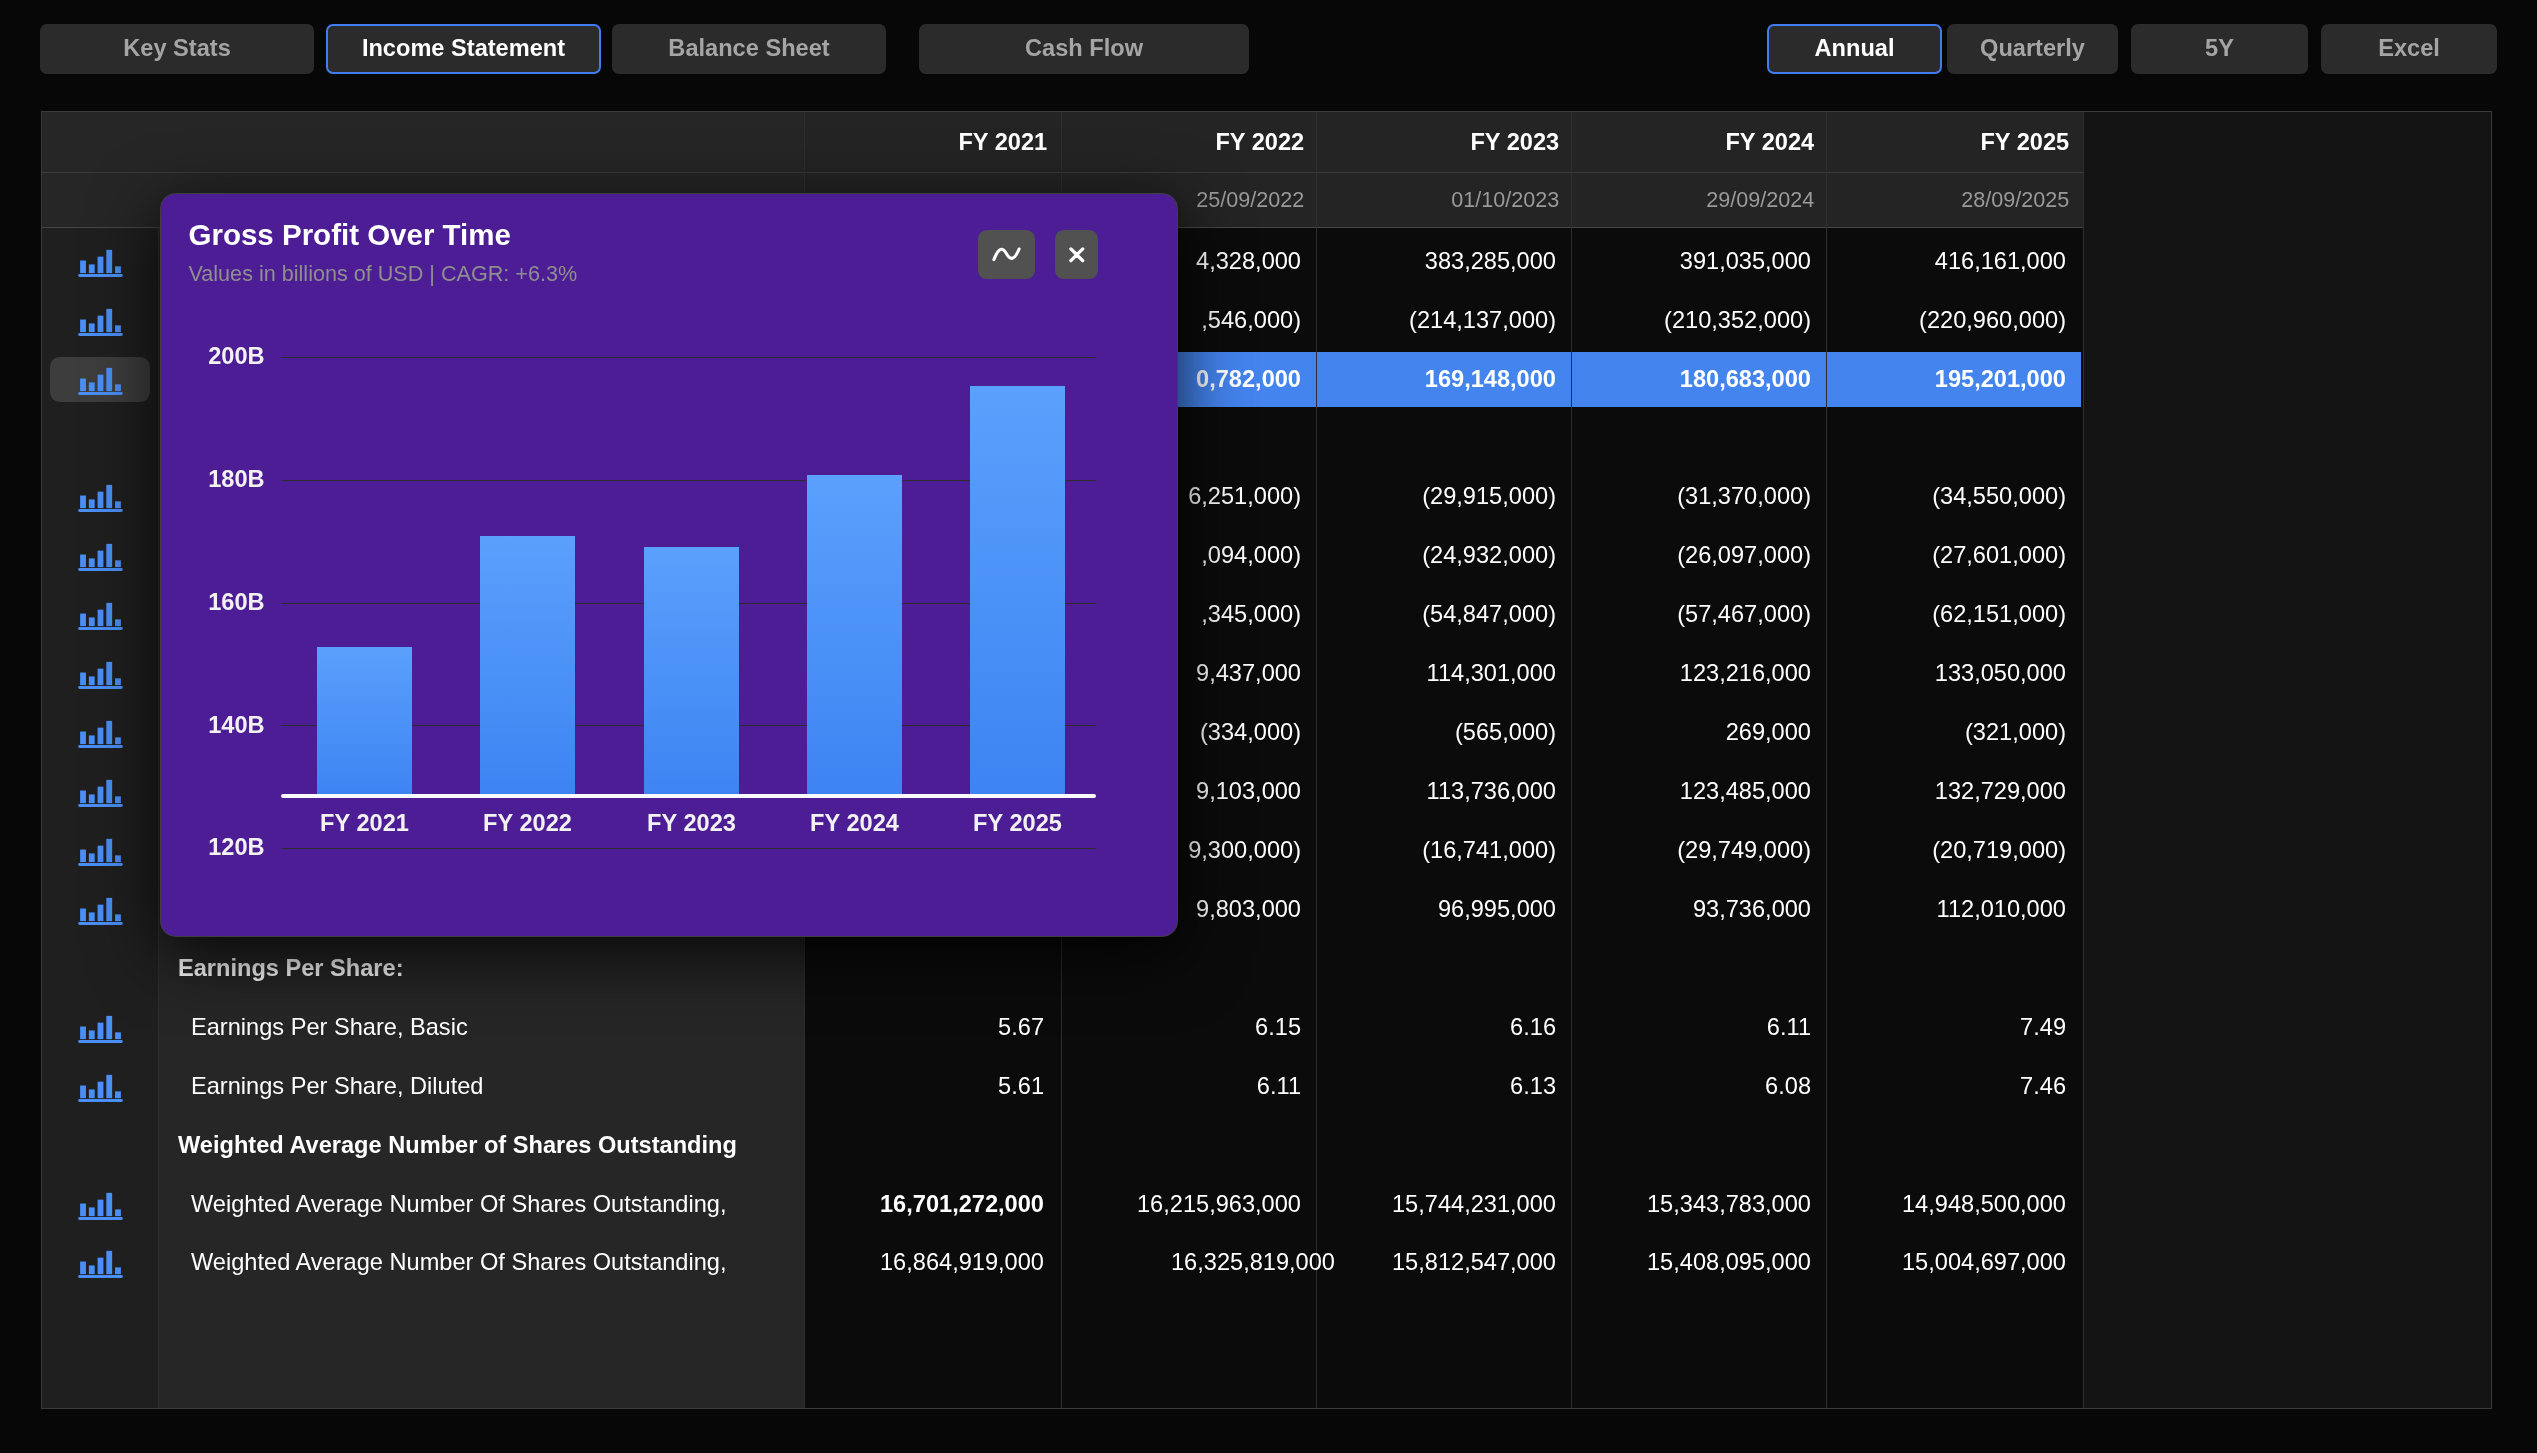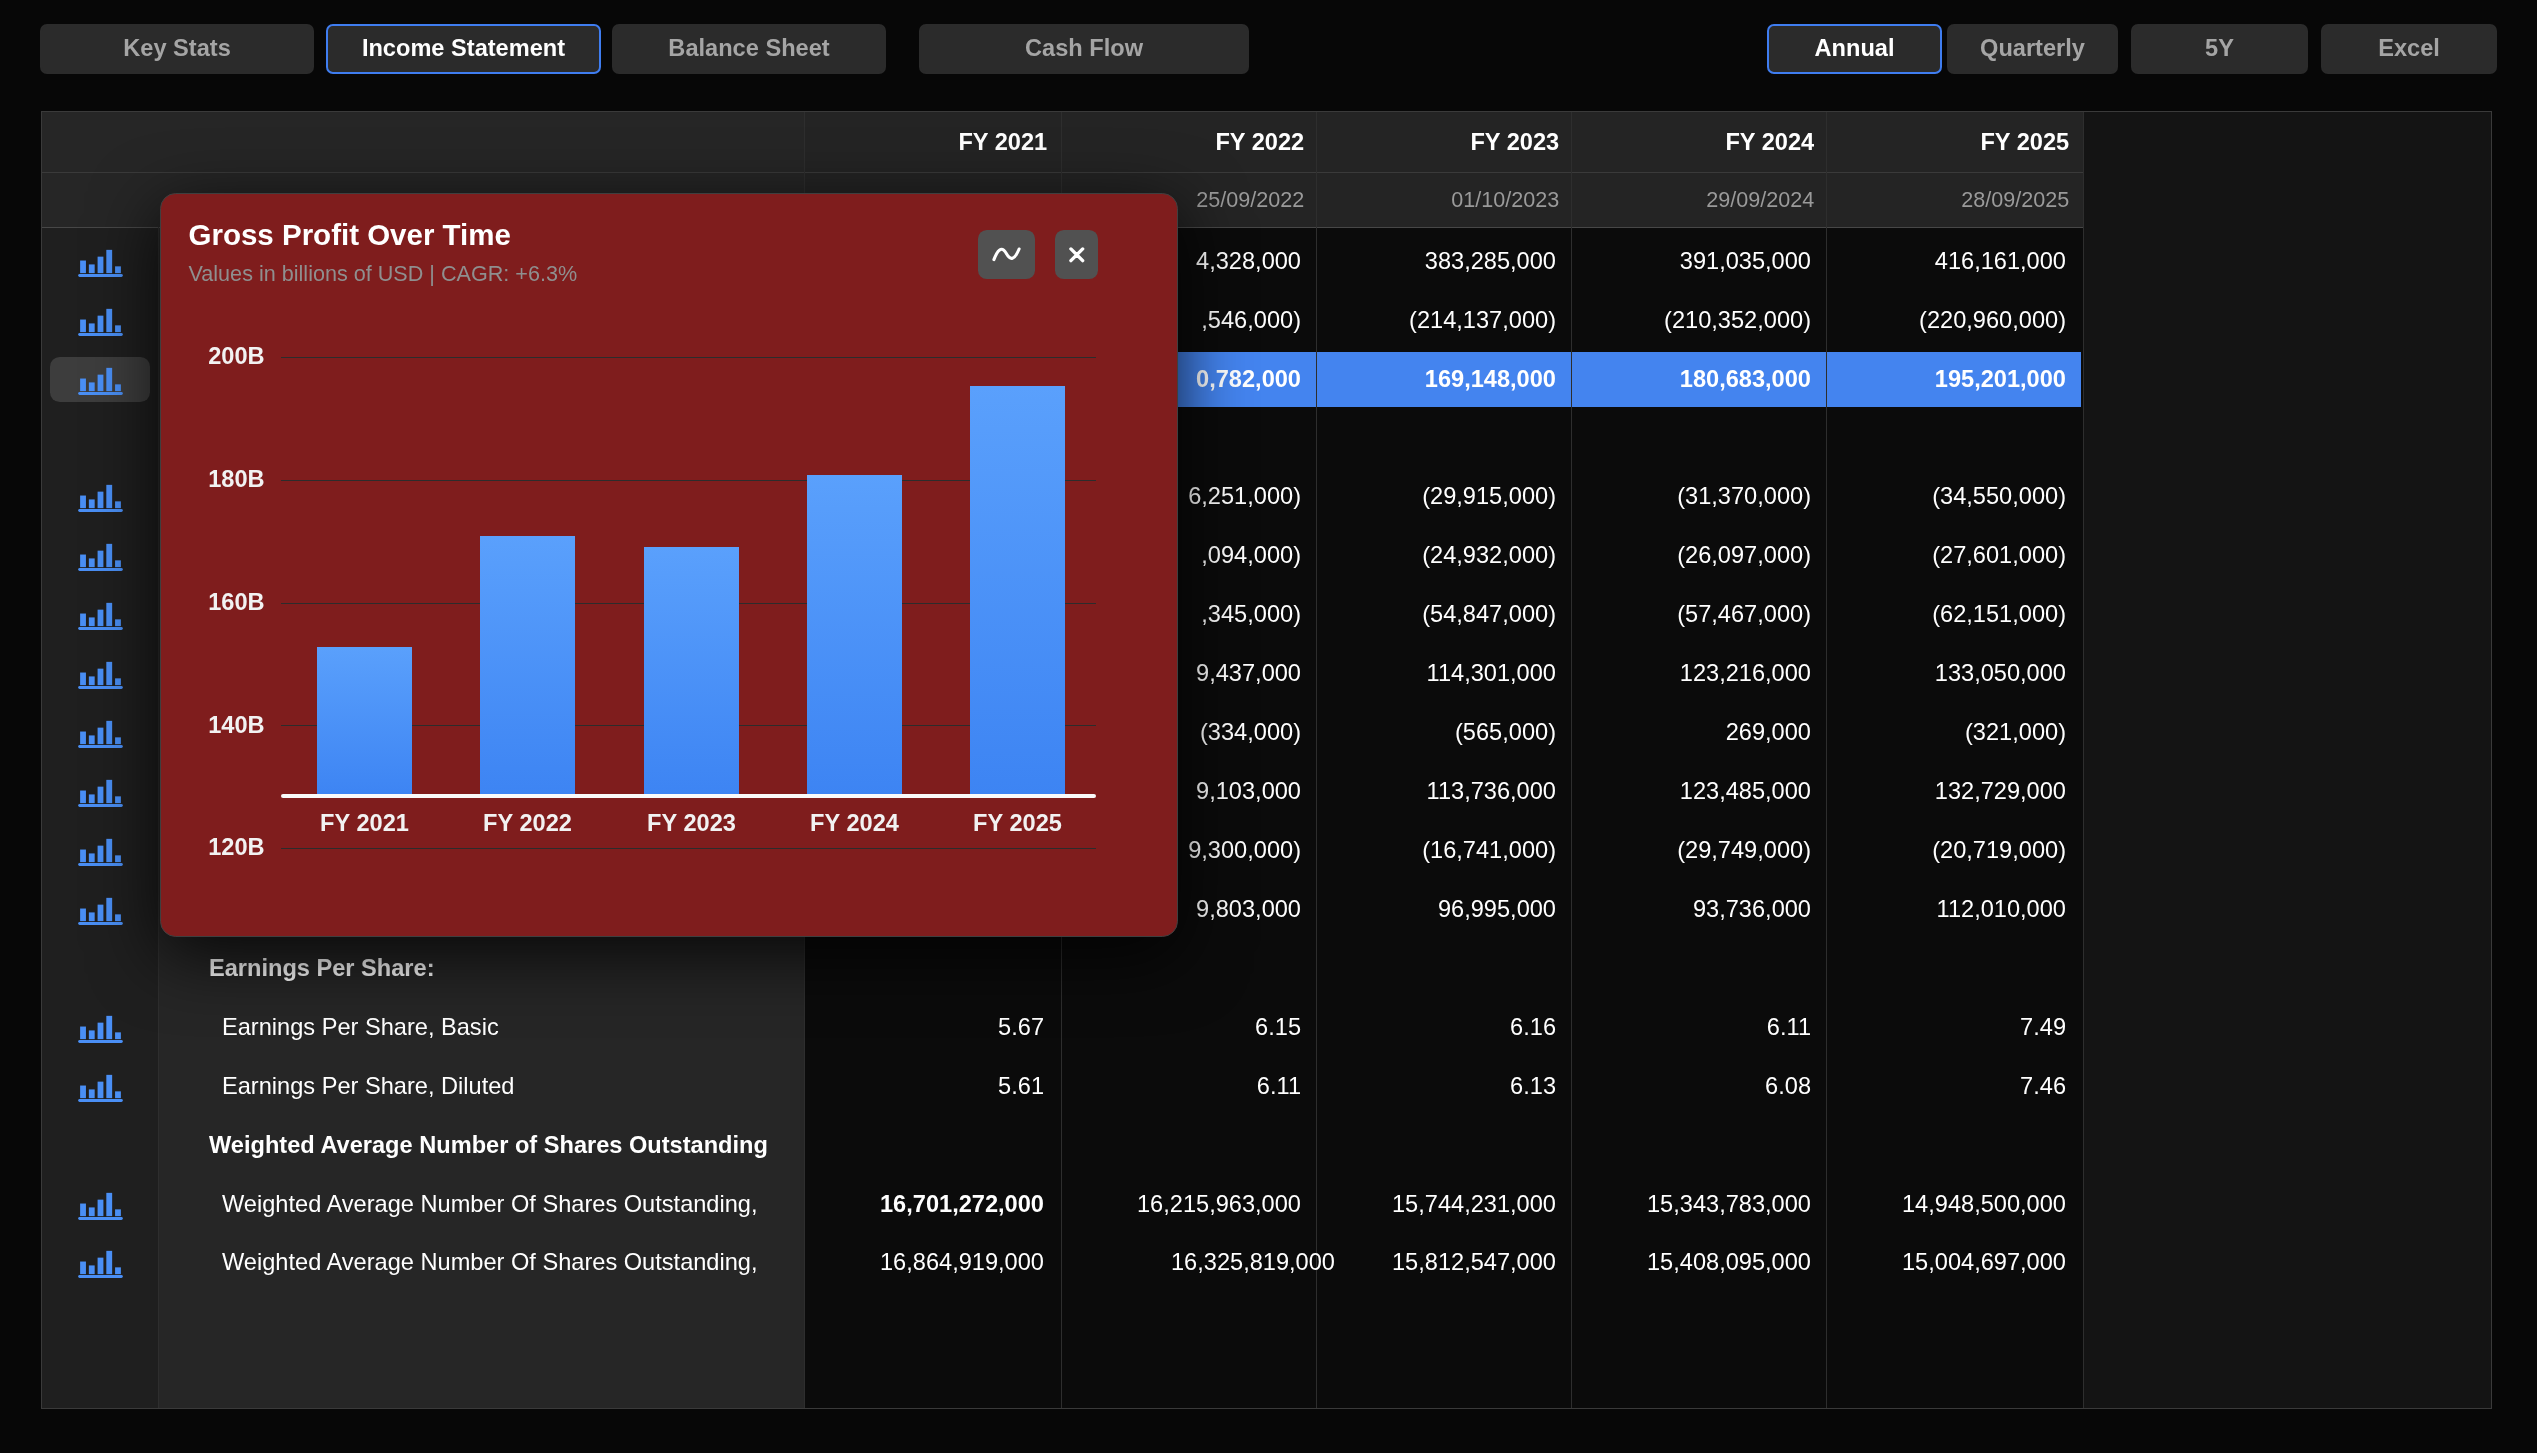--- a/index.html
+++ b/index.html
@@ -15,36 +15,36 @@
   #panel{position:absolute;left:41px;top:111px;width:2451px;height:1298px;background:#141414;
          border:1px solid #3a3a3a;box-sizing:border-box;}
   .ycell{position:absolute;top:0;height:60px;display:flex;align-items:center;justify-content:flex-end;
          padding-right:9.8px;color:#fff;font-weight:bold;font-size:23.6px;box-sizing:border-box;}
   .dcell{position:absolute;top:60px;height:55px;display:flex;align-items:center;justify-content:flex-end;
          padding-right:9.8px;color:#9a9a9a;font-size:21.6px;box-sizing:border-box;}
   .cell{position:absolute;height:59px;display:flex;align-items:center;justify-content:flex-end;
         color:#fff;font-size:23.6px;}
   .cell.hl{font-weight:bold;}
   .rowlabel{position:absolute;height:59px;display:flex;align-items:center;color:#fff;font-size:23.6px;
-            white-space:nowrap;overflow:hidden;margin-left:31px;}
+            white-space:nowrap;overflow:hidden;}
   .rowlabel.hdr{font-weight:bold;}
   .vdiv{position:absolute;width:1px;background:#2e2e2e;}
   .hdiv{position:absolute;height:1px;background:#3a3a3a;}
   .hlrow{position:absolute;background:#4484ef;}
   .iconbtn{position:absolute;width:116px;height:59px;display:flex;align-items:center;
            justify-content:center;cursor:pointer;}
   .iconsel{position:absolute;left:7.9px;top:6.9px;width:100px;height:45px;background:#3d3d3d;border-radius:9.8px;}
   .unitlbl{position:absolute;top:0;height:60px;display:flex;align-items:center;
            font-weight:bold;font-size:23.6px;color:#fff;}
   #unit-dd{position:absolute;left:45px;top:11.8px;width:252px;height:37px;background:#222;
            border:1.5px solid #707070;border-radius:7.9px;color:#fff;font-size:21.6px;display:flex;
            align-items:center;padding:0 13.7px;box-sizing:border-box;cursor:pointer;}
   #unit-dd .caret{margin-left:auto;font-size:13.7px;color:#ddd;}
   
-  #popup{position:absolute;left:160px;top:193px;width:1018px;height:744px;background:#7f1d1d;
+  #popup{position:absolute;left:160px;top:193px;width:1018px;height:744px;background:#4c1d95;
          border:1px solid #3f3f3f;border-radius:15.7px;box-shadow:0 17.7px 69px rgba(0,0,0,.8);
          z-index:10;box-sizing:border-box;}
   #popup-title{position:absolute;left:27.5px;top:23.6px;font-size:29.5px;font-weight:bold;color:#fff;}
   #popup-sub{position:absolute;left:27.5px;top:67px;font-size:21.6px;color:#8f8f8f;}
   .pbtn{position:absolute;top:36px;height:49px;background:#515151;border-radius:8.8px;display:flex;
         align-items:center;justify-content:center;cursor:pointer;}
   #chart-area{position:absolute;left:0;top:0;right:0;bottom:0;}
   .gridline{position:absolute;height:1px;background:#2c2c2c;}
   .ytick{position:absolute;width:84px;text-align:right;color:#f2f2f2;font-weight:600;font-size:23.6px;}
   .axisline{position:absolute;left:120px;width:815px;height:3.9px;background:#fafafa;border-radius:2px;}

